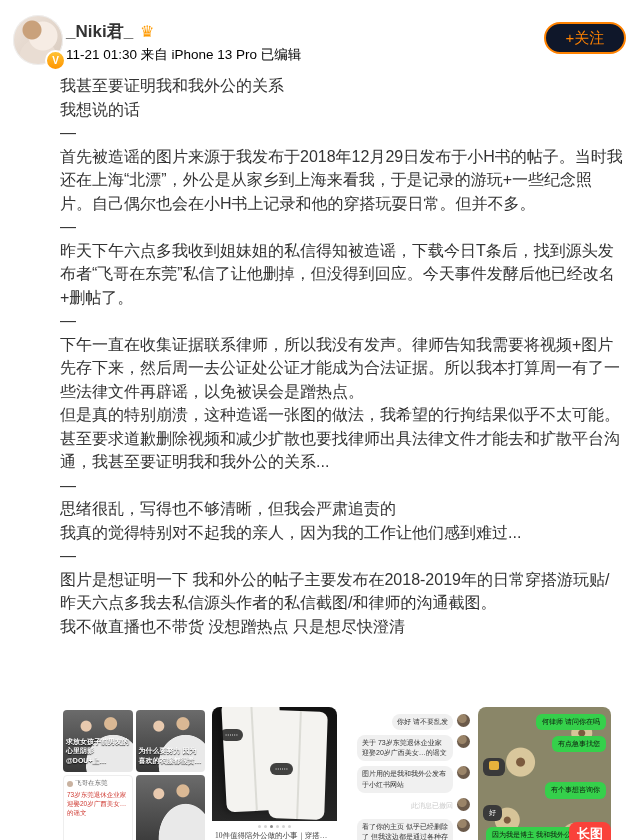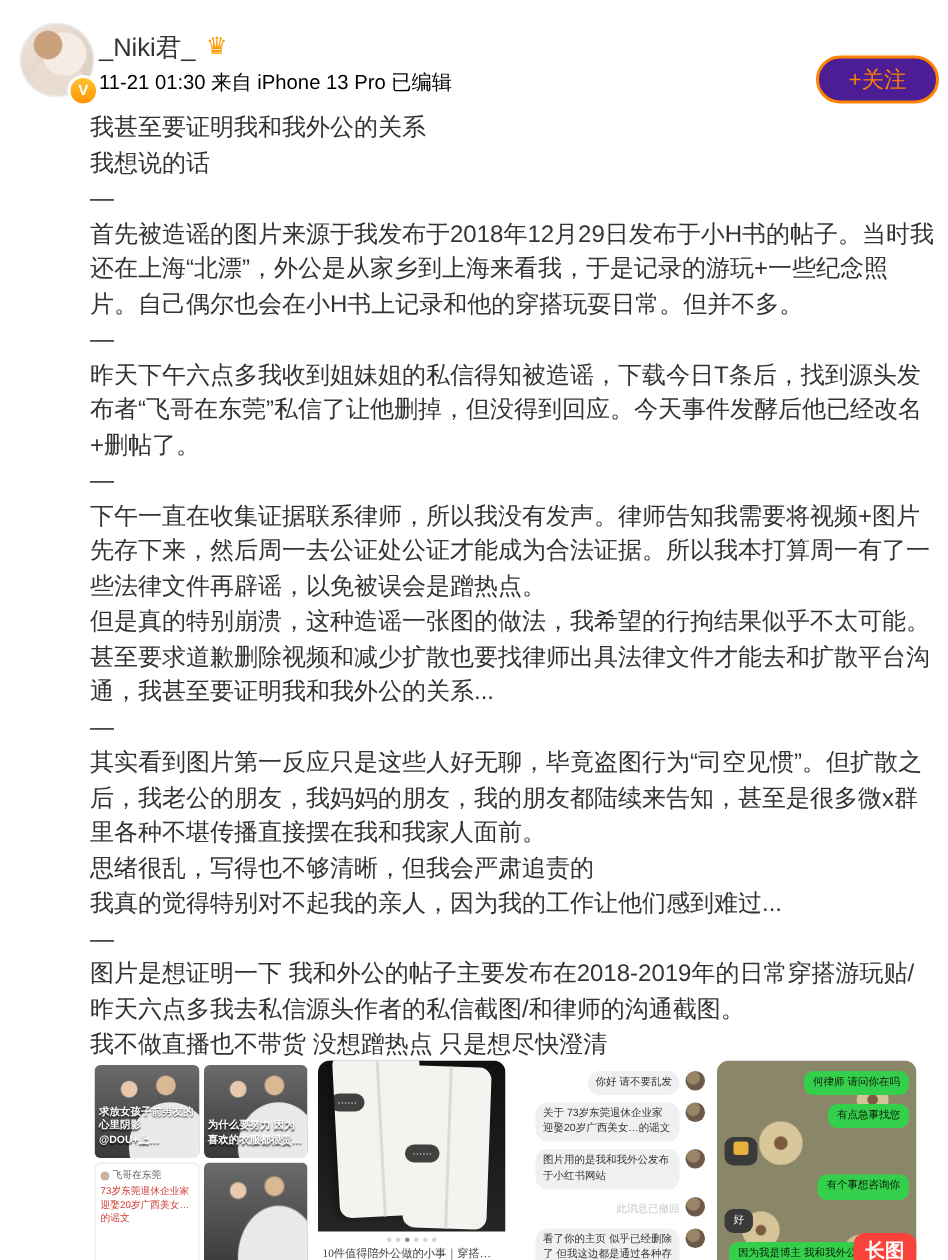--- a/index.html
+++ b/index.html
@@ -12,26 +12,26 @@
     background:
       radial-gradient(circle at 38% 30%,#c9a17b 0 9px,rgba(0,0,0,0) 10px),
       radial-gradient(circle at 60% 42%,#f6ece4 0 14px,rgba(0,0,0,0) 15px),
       radial-gradient(circle at 50% 85%,#e9ddd3 0 18px,rgba(0,0,0,0) 19px),
       linear-gradient(135deg,#efe4db,#d8cabe);
     box-shadow:0 0 0 1px #eee inset;}
   .v-badge{position:absolute;left:45px;top:50px;width:17px;height:17px;border-radius:50%;
     background:linear-gradient(180deg,#ffc233,#ff9500);border:2px solid #fff;
     color:#fff;font-size:10px;font-weight:bold;line-height:17px;text-align:center;}
   .name-row{position:absolute;left:66px;top:20px;display:flex;align-items:center;}
-  .name{font-size:17px;font-weight:normal;color:#333;}
+  .name{font-size:17px;font-weight:bold;color:#333;}
   .vip-crown{margin-left:7px;color:#ff9a00;font-size:16px;line-height:16px;}
   .meta{position:absolute;left:66px;top:46px;font-size:13.5px;color:#000000;}
-  .follow-btn{position:absolute;left:544px;top:37px;width:82px;height:32px;
+  .follow-btn{position:absolute;left:544px;top:22px;width:82px;height:32px;
     border:2px solid #ff8200;border-radius:17px;color:#ff8200;font-size:15px;
-    display:flex;align-items:center;justify-content:center;background:#4c1d95;box-sizing:border-box;}
+    display:flex;align-items:center;justify-content:center;background:#0f172a;box-sizing:border-box;}
 
   
   .post-text{position:absolute;left:60px;top:74px;width:563px;font-size:16px;
     line-height:23.5px;color:#333;}
   .post-text p{margin:0;word-break:break-all;}
 
   
   .pics{position:absolute;left:60px;top:707px;display:flex;gap:4px;}
   .pic{position:relative;height:145px;border-radius:8px;overflow:hidden;background:#f5f5f5;flex:none;}
   .pic1{width:148px;background:#fff;}
@@ -122,21 +122,20 @@
       <p>我甚至要证明我和我外公的关系</p>
       <p>我想说的话</p>
       <p>—</p>
       <p>首先被造谣的图片来源于我发布于2018年12月29日发布于小H书的帖子。当时我还在上海“北漂”，外公是从家乡到上海来看我，于是记录的游玩+一些纪念照片。自己偶尔也会在小H书上记录和他的穿搭玩耍日常。但并不多。</p>
       <p>—</p>
       <p>昨天下午六点多我收到姐妹姐的私信得知被造谣，下载今日T条后，找到源头发布者“飞哥在东莞”私信了让他删掉，但没得到回应。今天事件发酵后他已经改名+删帖了。</p>
       <p>—</p>
       <p>下午一直在收集证据联系律师，所以我没有发声。律师告知我需要将视频+图片先存下来，然后周一去公证处公证才能成为合法证据。所以我本打算周一有了一些法律文件再辟谣，以免被误会是蹭热点。</p>
       <p>但是真的特别崩溃，这种造谣一张图的做法，我希望的行拘结果似乎不太可能。甚至要求道歉删除视频和减少扩散也要找律师出具法律文件才能去和扩散平台沟通，我甚至要证明我和我外公的关系...</p>
       <p>—</p>
-      <p>其实看到图片第一反应只是这些人好无聊，毕竟盗图行为“司空见惯”。但扩散之后，我老公的朋友，我妈妈的朋友，我的朋友都陆续来告知，甚至是很多微x群里各种不堪传播直接摆在我和我家人面前。</p>
       <p>思绪很乱，写得也不够清晰，但我会严肃追责的</p>
       <p>我真的觉得特别对不起我的亲人，因为我的工作让他们感到难过...</p>
       <p>—</p>
       <p>图片是想证明一下 我和外公的帖子主要发布在2018-2019年的日常穿搭游玩贴/昨天六点多我去私信源头作者的私信截图/和律师的沟通截图。</p>
       <p>我不做直播也不带货 没想蹭热点 只是想尽快澄清</p>
     </div>
 
   <div class="pics">
 
     <div class="pic pic1">

